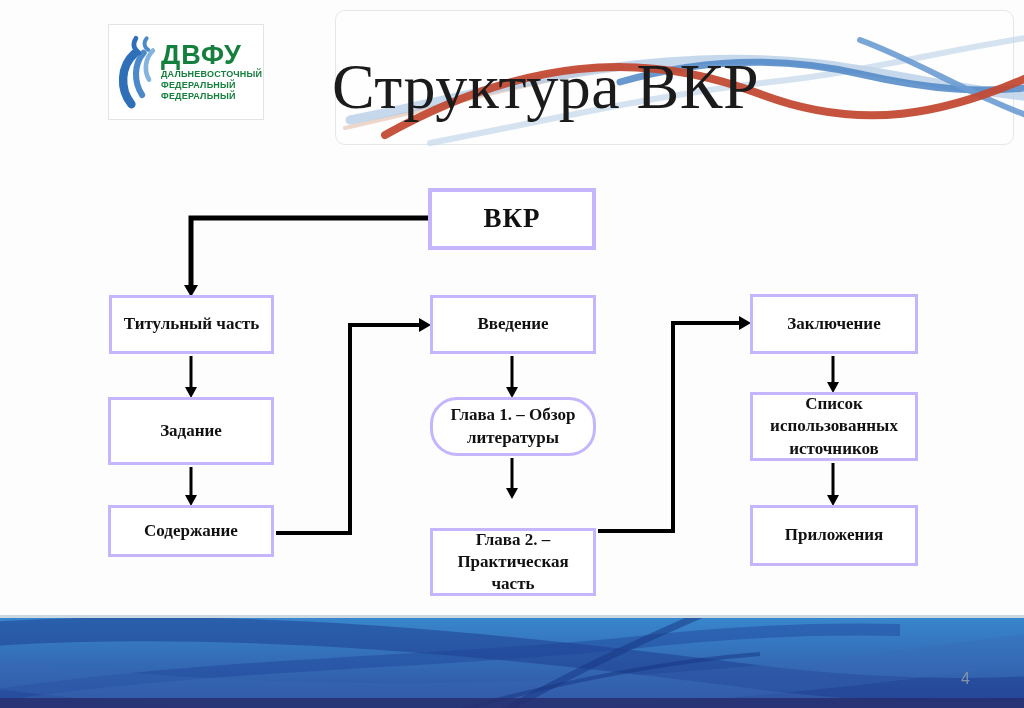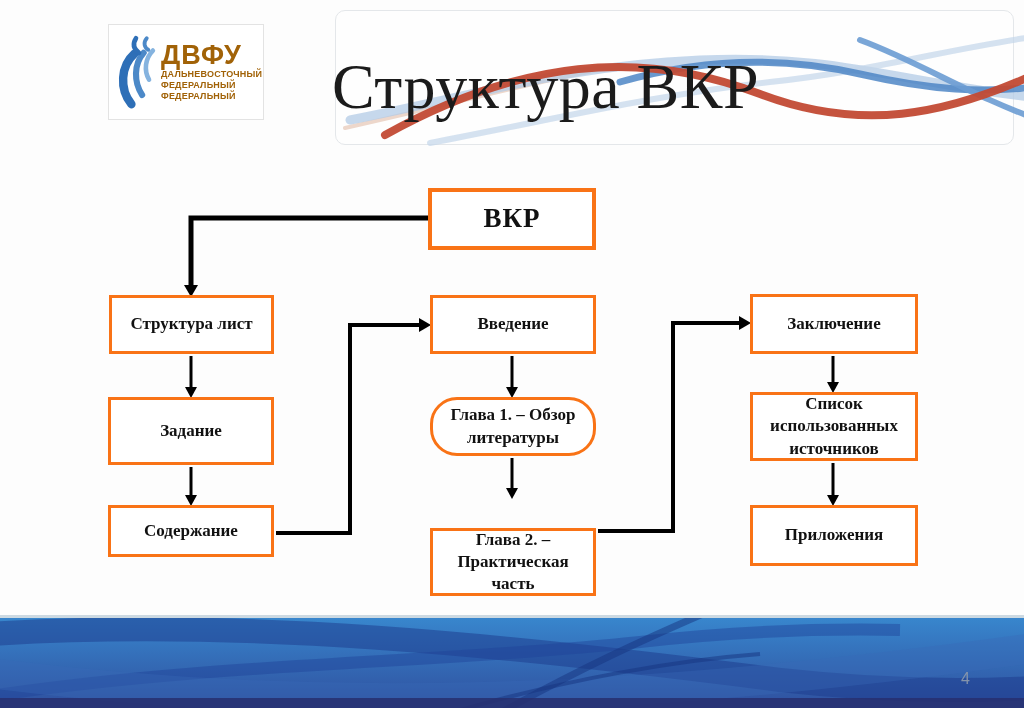--- a/index.html
+++ b/index.html
@@ -23,29 +23,29 @@
   }
   
   .logo{
     position:absolute;left:108px;top:24px;width:154px;height:94px;
     background:#ffffff;border:1px solid #e3e3e3;
     display:flex;align-items:center;
   }
   .logo-icon{flex:0 0 46px;height:86px;margin-left:4px;}
   .logo-text{
     flex:1;display:flex;flex-direction:column;align-items:flex-start;
-    font-family:"Liberation Sans",sans-serif;color:#a16207;margin-left:2px;
+    font-family:"Liberation Sans",sans-serif;color:#15803d;margin-left:2px;
   }
   .logo-acronym{font-size:27px;font-weight:bold;line-height:1;letter-spacing:1px;}
   .logo-line{font-size:9px;font-weight:bold;line-height:1.22;letter-spacing:0.2px;white-space:nowrap;}
   
   .edges{position:absolute;left:0;top:0;width:1024px;height:708px;pointer-events:none;}
   .node{
     position:absolute;box-sizing:border-box;background:#ffffff;
-    border:3px solid #f97316;display:flex;align-items:center;justify-content:center;
+    border:3px solid #c4b5fd;display:flex;align-items:center;justify-content:center;
     text-align:center;font-weight:bold;font-size:17px;line-height:1.3;color:#111111;
     padding:2px 6px;
   }
   .node.root{font-size:27px;border-width:4px;letter-spacing:1px;}
   
   .footer-line{position:absolute;left:0;top:615px;width:1024px;height:3px;background:#ccd9e2;}
   .footer{position:absolute;left:0;top:618px;width:1024px;height:90px;}
   .footer svg{display:block;width:1024px;height:90px;}
   .page-number{
     position:absolute;right:54px;bottom:20px;
@@ -111,21 +111,21 @@
 
     <path d="M833,356 V384" stroke="#000" stroke-width="3"></path>
     <polygon points="827,382 839,382 833,393" fill="#000"></polygon>
 
     <path d="M833,463 V497" stroke="#000" stroke-width="3"></path>
     <polygon points="827,495 839,495 833,506" fill="#000"></polygon>
   </svg>
 
   <div class="node root" style="left:428px;top:188px;width:168px;height:62px;">ВКР</div>
 
-  <div class="node" style="left:109px;top:295px;width:165px;height:59px;">Структура лист</div>
+  <div class="node" style="left:109px;top:295px;width:165px;height:59px;">Титульный часть</div>
   <div class="node" style="left:108px;top:397px;width:166px;height:68px;">Задание</div>
   <div class="node" style="left:108px;top:505px;width:166px;height:52px;">Содержание</div>
 
   <div class="node" style="left:430px;top:295px;width:166px;height:59px;">Введение</div>
   <div class="node" style="left:430px;top:397px;width:166px;height:59px;border-radius:27px;">Глава 1. – Обзор литературы</div>
   <div class="node" style="left:430px;top:528px;width:166px;height:68px;">Глава 2. – Практическая часть</div>
 
   <div class="node" style="left:750px;top:294px;width:168px;height:60px;">Заключение</div>
   <div class="node" style="left:750px;top:505px;width:168px;height:61px;">Приложения</div>
   <div class="node" style="left:750px;top:392px;width:168px;height:69px;">Список использованных источников</div>

